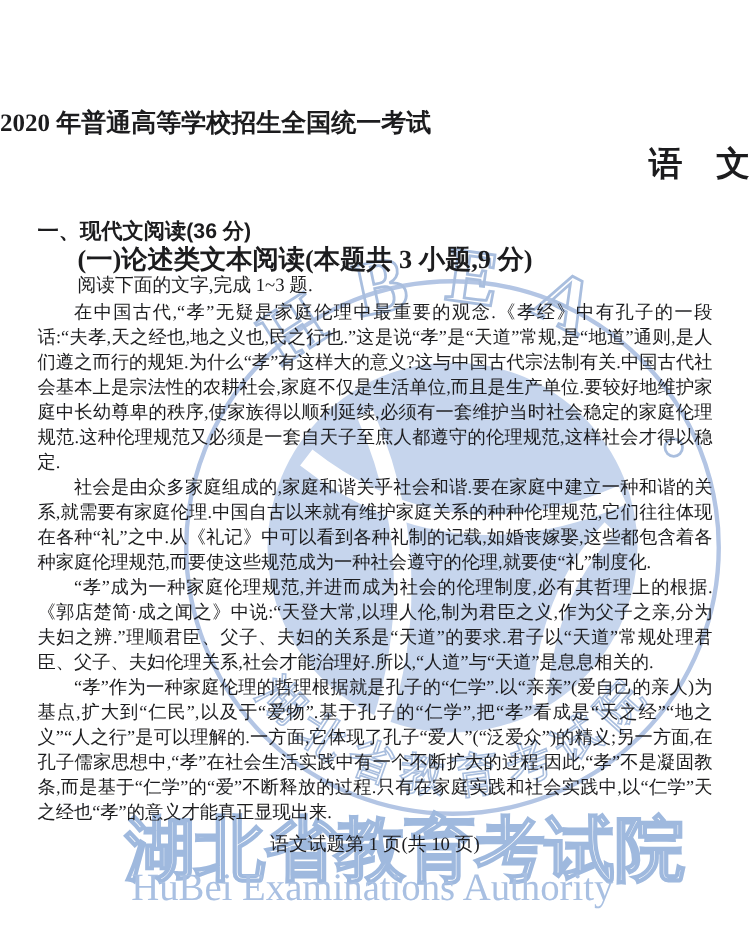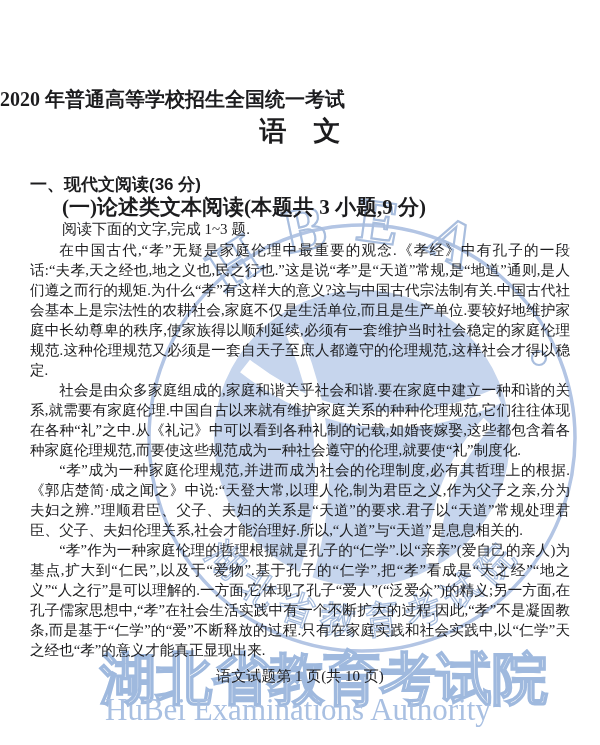--- a/index.html
+++ b/index.html
@@ -18,21 +18,21 @@
 
   
   .content { position:relative; z-index:1; }
 
   .exam-title {
     margin:86px 0 0 0; text-align:left;
     font-size:20px; font-weight:bold; line-height:26px;
     font-family:"Liberation Serif","DejaVu Serif",serif;
   }
   .exam-subject {
-    margin:2px 0 0 0; text-align:center;
+    margin:2px 0 0 0; text-align:right;
     font-size:27px; font-weight:bold; line-height:34px;
     font-family:"Liberation Sans","DejaVu Sans",sans-serif;
   }
   .sec-heading {
     margin:26px 0 0 30px;
     font-size:17px; font-weight:bold; line-height:22px;
     font-family:"Liberation Sans","DejaVu Sans",sans-serif;
   }
   .sub-heading {
     margin:0 0 0 62px;

